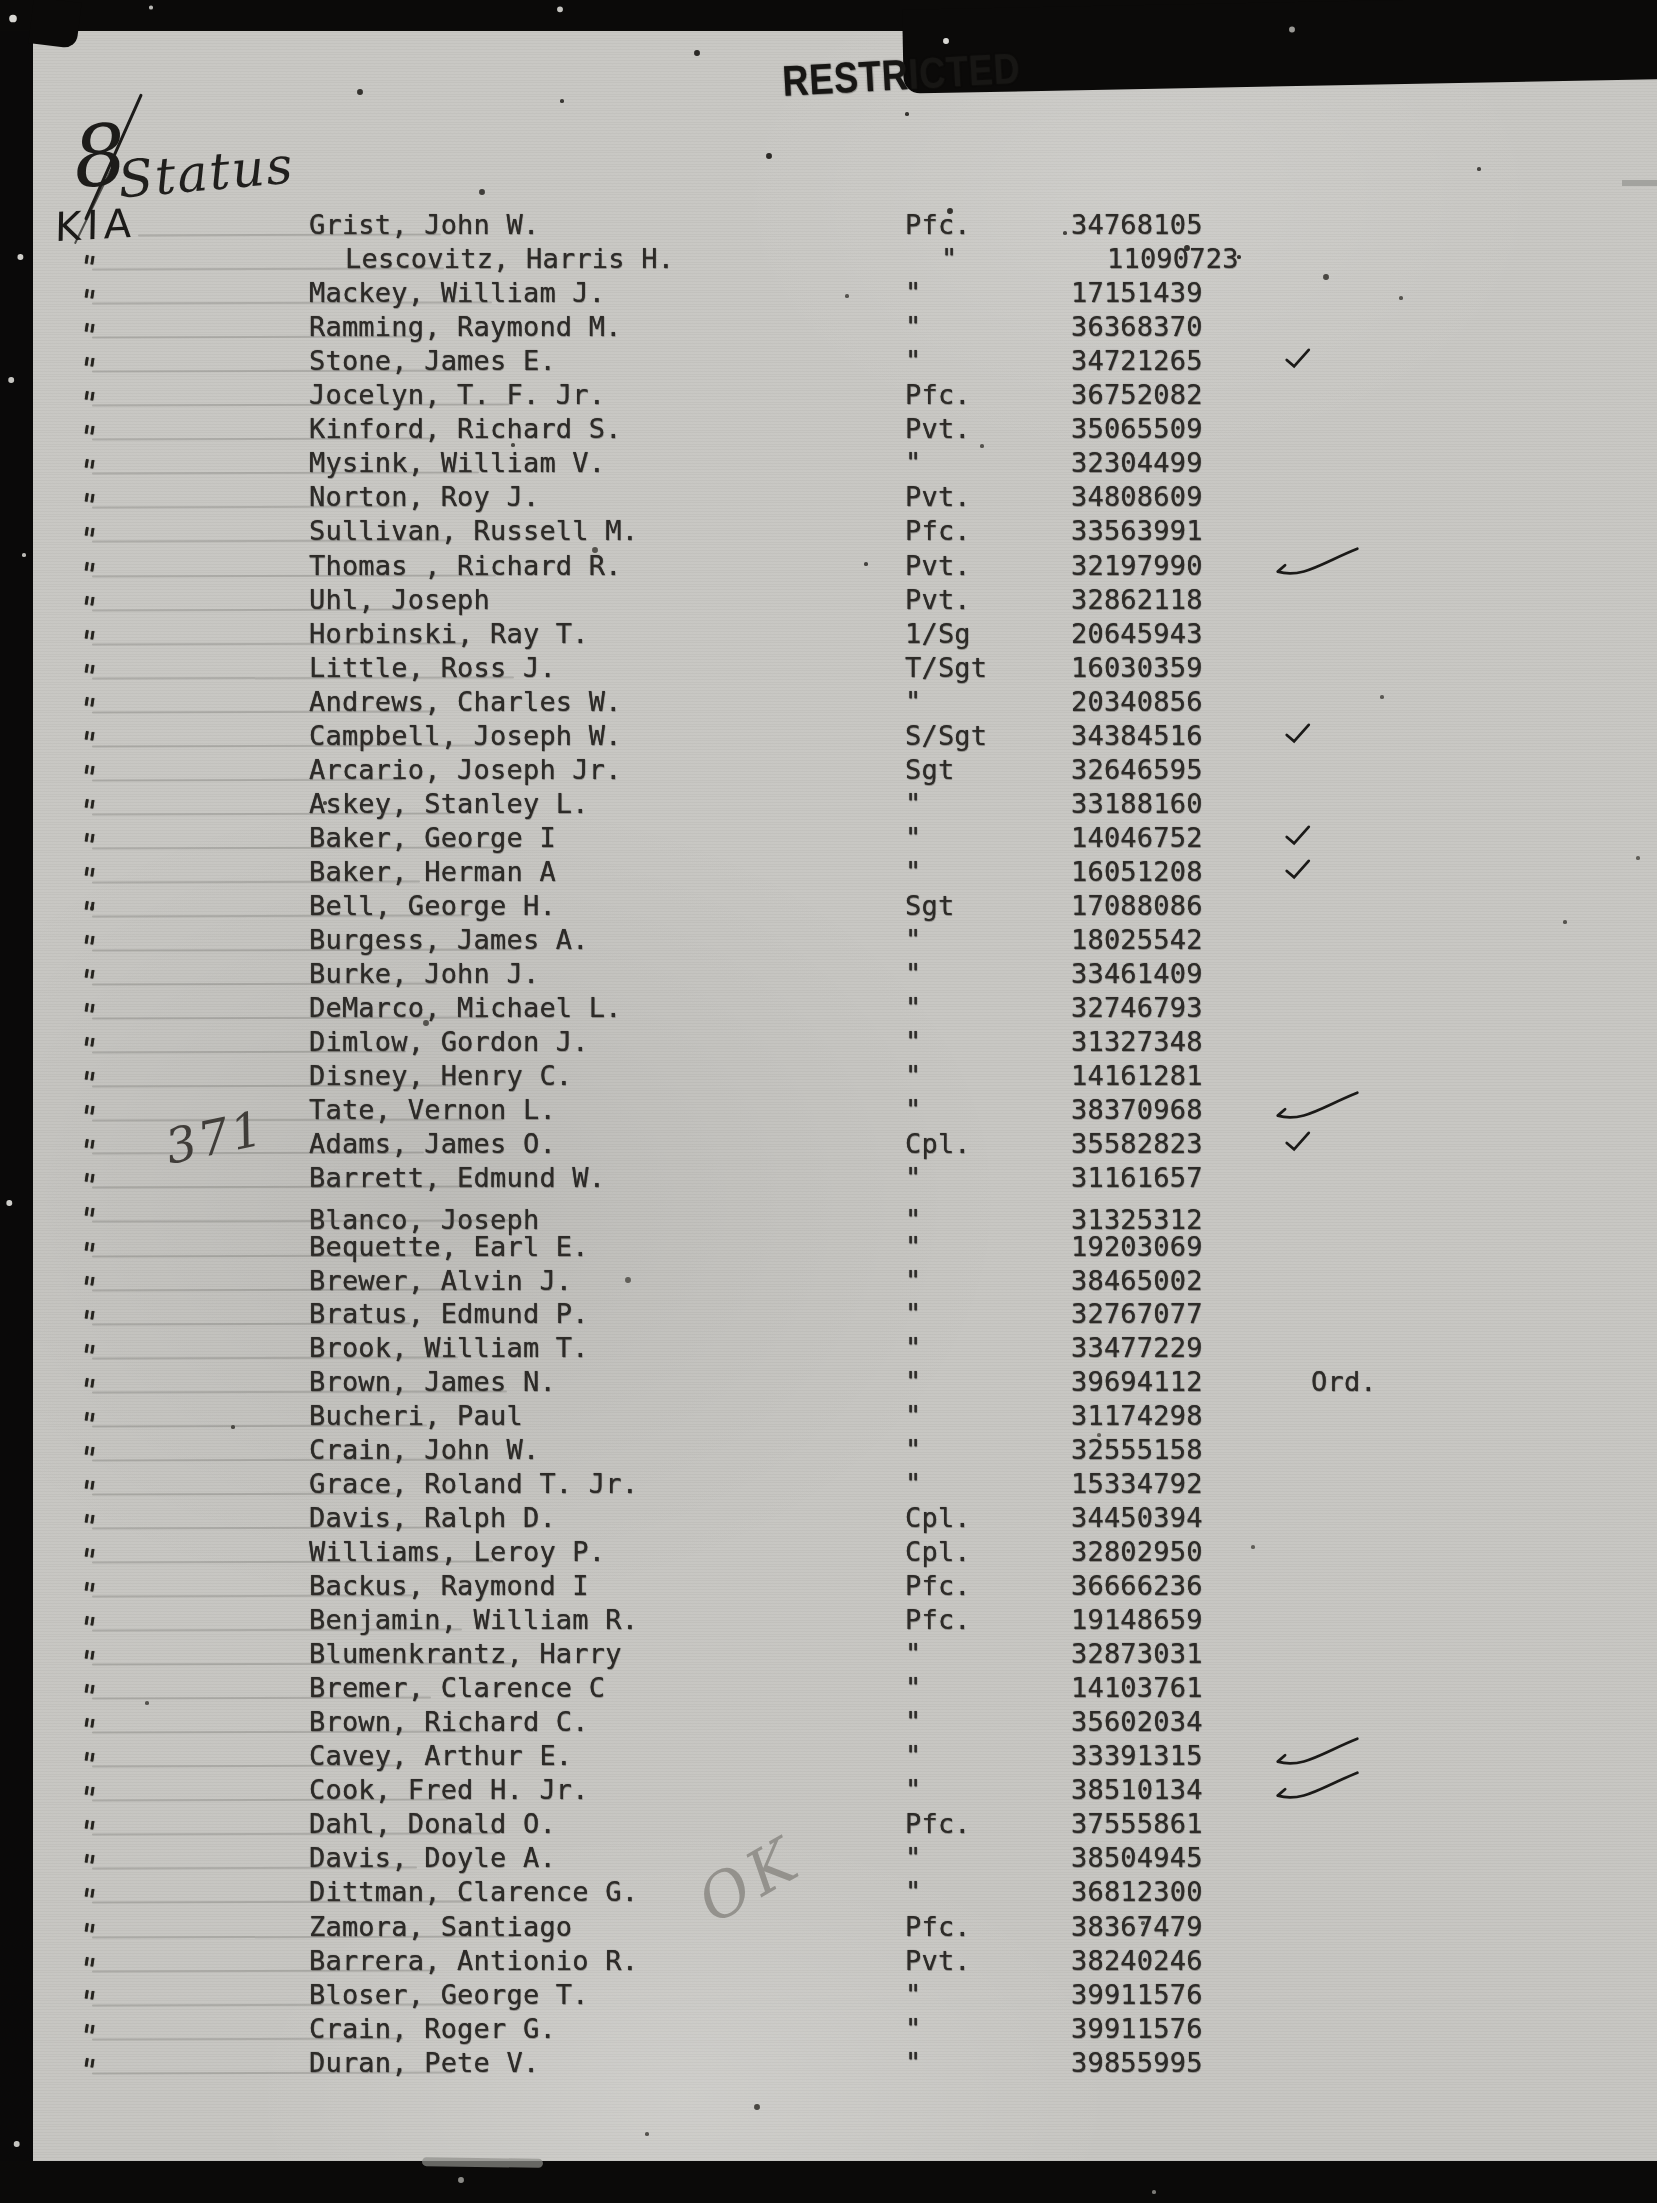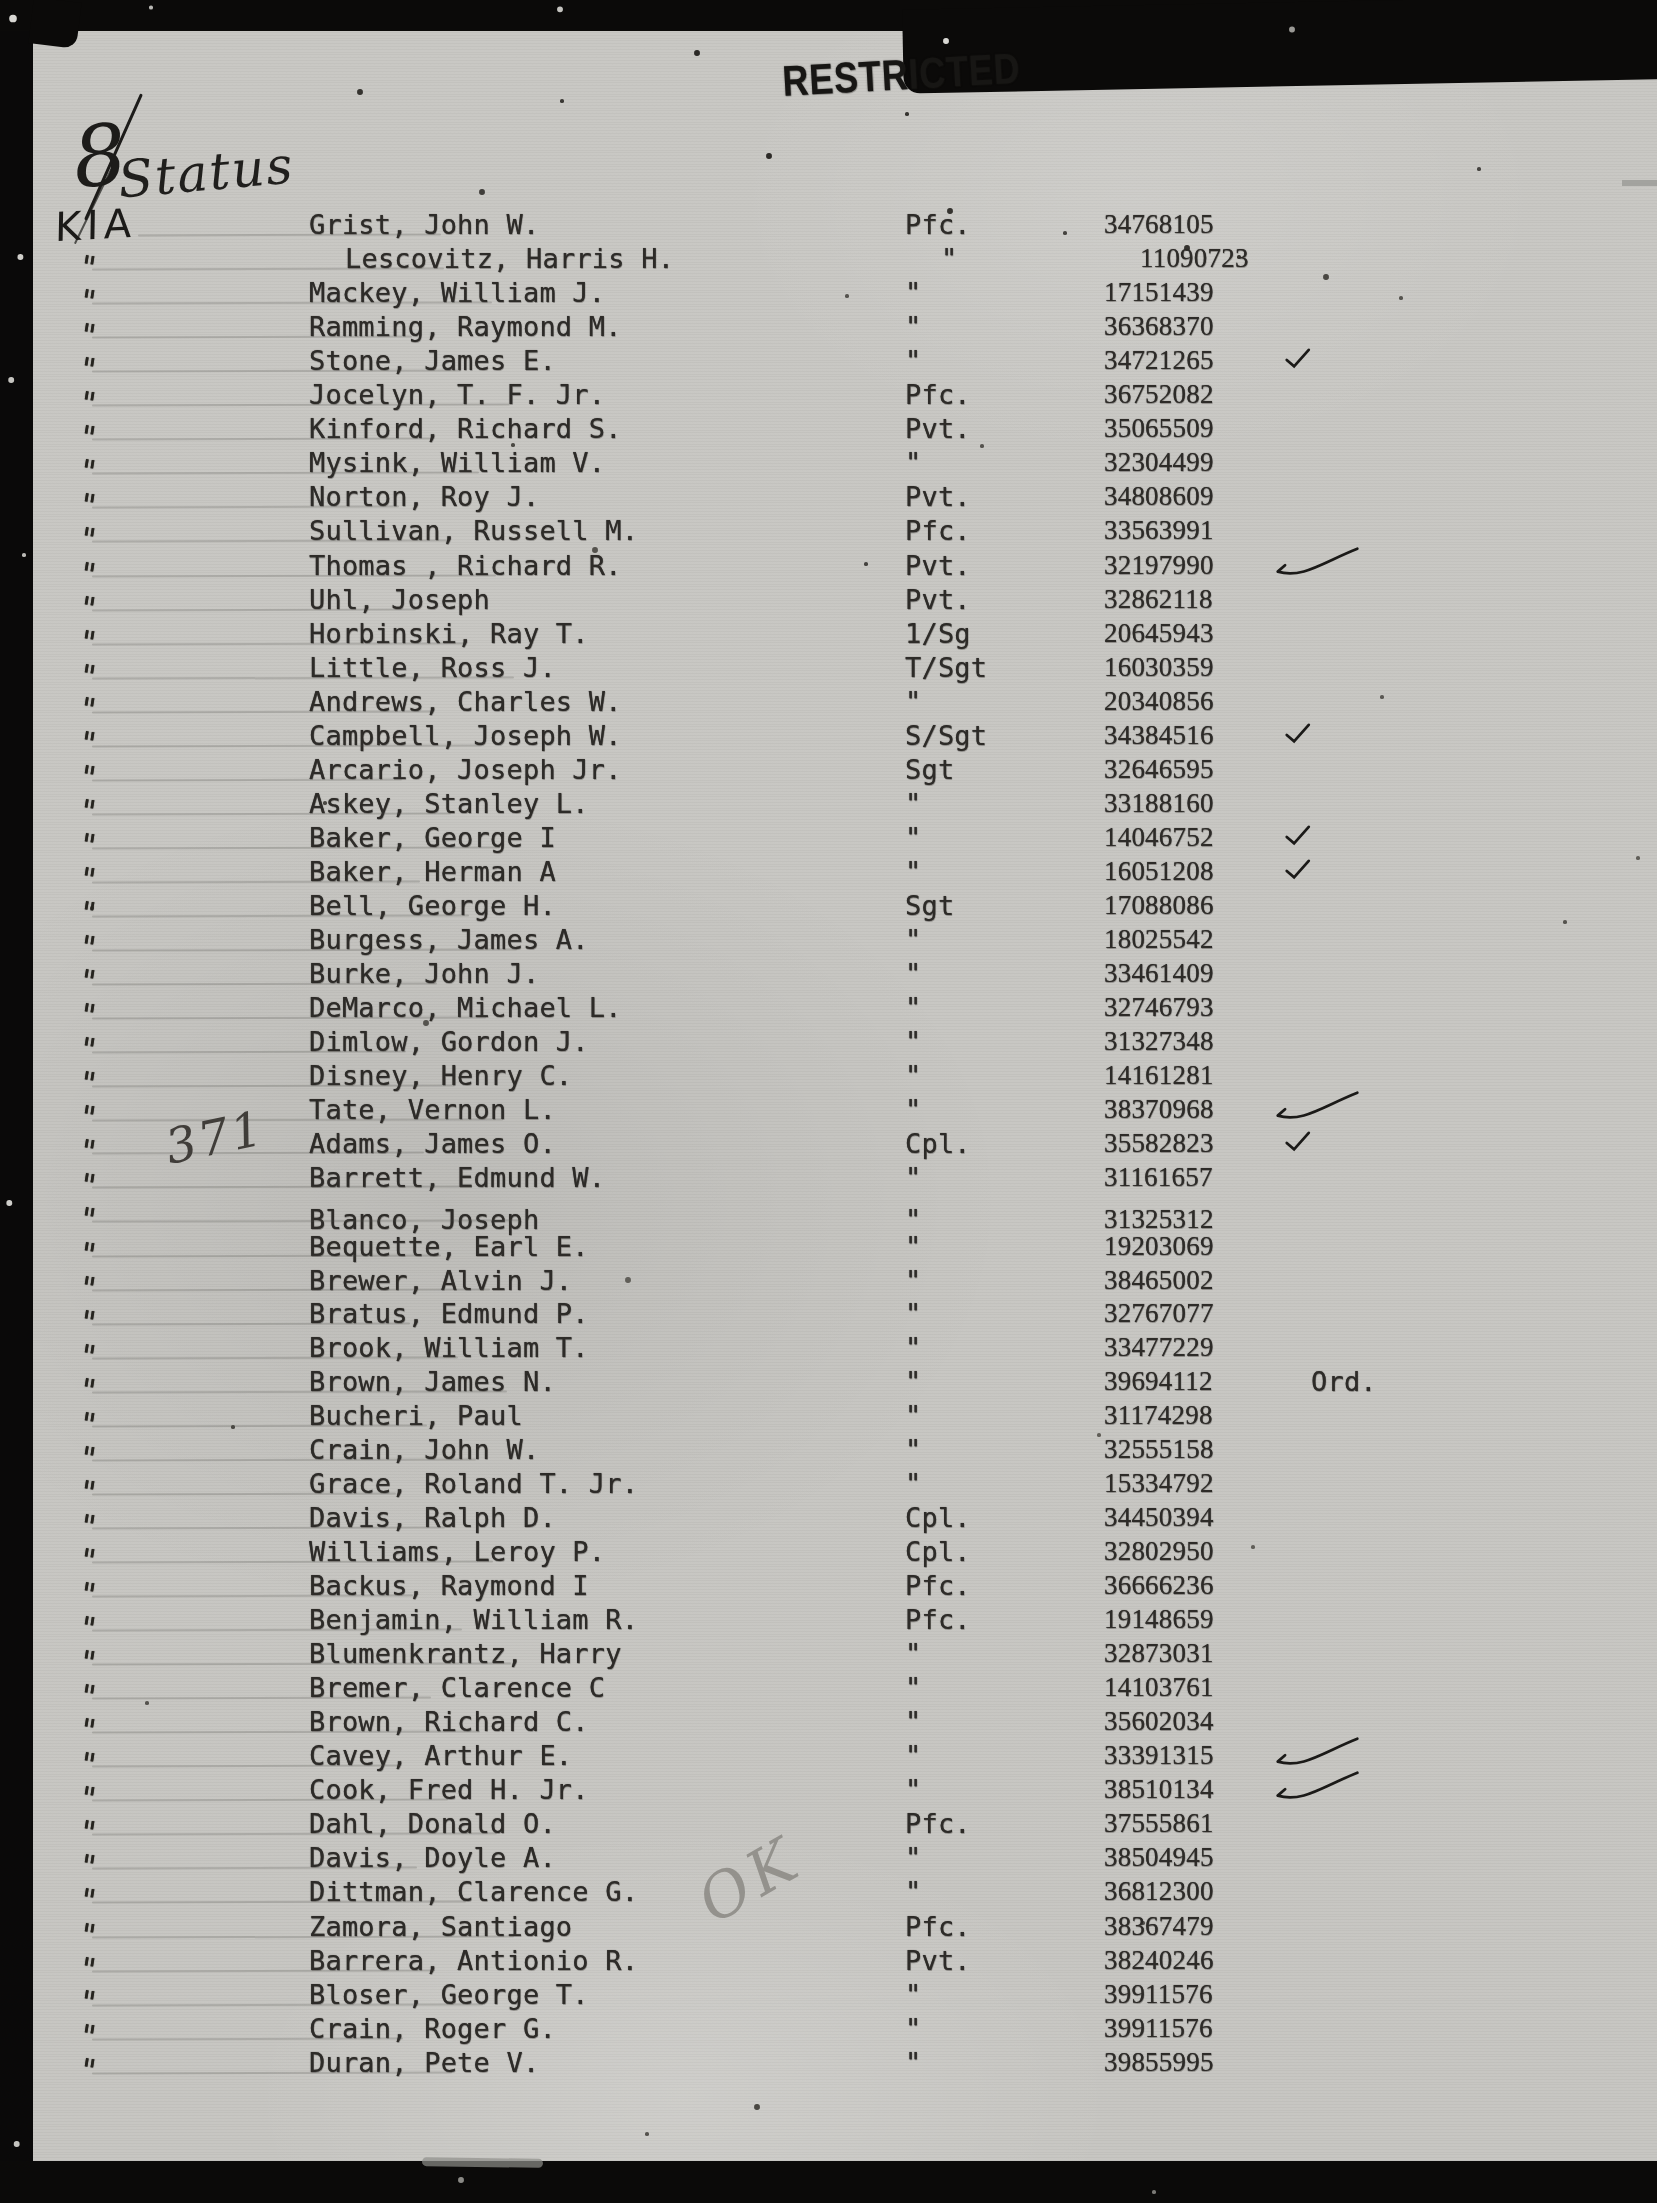--- a/index.html
+++ b/index.html
@@ -58,21 +58,21 @@
     letter-spacing:5.5px;transform:rotate(-3deg) skewX(-4deg);color:#1b1a18;}
   .adams-note{left:165px;top:1109px;font-size:48px;font-style:italic;color:#403d39;
     transform:rotate(-12deg);letter-spacing:2.8px;}
   .ok-note{left:696px;top:1844px;font-size:61px;font-style:italic;color:#8b8984;
     transform:rotate(-30deg);letter-spacing:5.5px;opacity:.85;}
   
   .tw{position:absolute;top:0;font-family:"DejaVu Sans Mono",monospace;font-size:27px;
     color:#2d2b28;white-space:pre;letter-spacing:0.2px;
     text-shadow:0 0 0.9px rgba(45,43,40,.8),0.5px 0.5px 0 rgba(45,43,40,.3);}
   .row{position:absolute;left:0;width:1658px;height:34px;}
-  .c-name{left:309px;} .c-rank{left:905px;} .c-serial{left:1104px;font-family:Liberation Serif, serif;} .c-note{left:1311px;}
+  .c-name{left:309px;} .c-rank{left:905px;} .c-serial{left:1071px;} .c-note{left:1311px;}
   .chk{position:absolute;left:1284px;top:1.8px;}
   .chk svg{display:block;}
   .chk.long{left:1275px;top:-7.3px;}
   .mmark{position:absolute;left:79px;font-family:"DejaVu Sans Mono",monospace;font-size:31px;
     color:#26241f;transform:rotate(9deg);text-shadow:0 0 0.9px rgba(38,36,31,.9);}
   .mline{position:absolute;height:1.8px;background:#4a4844;opacity:.22;border-radius:1.8px;
     transform:rotate(-.15deg);}
 </style>
 </head>
 <body>

